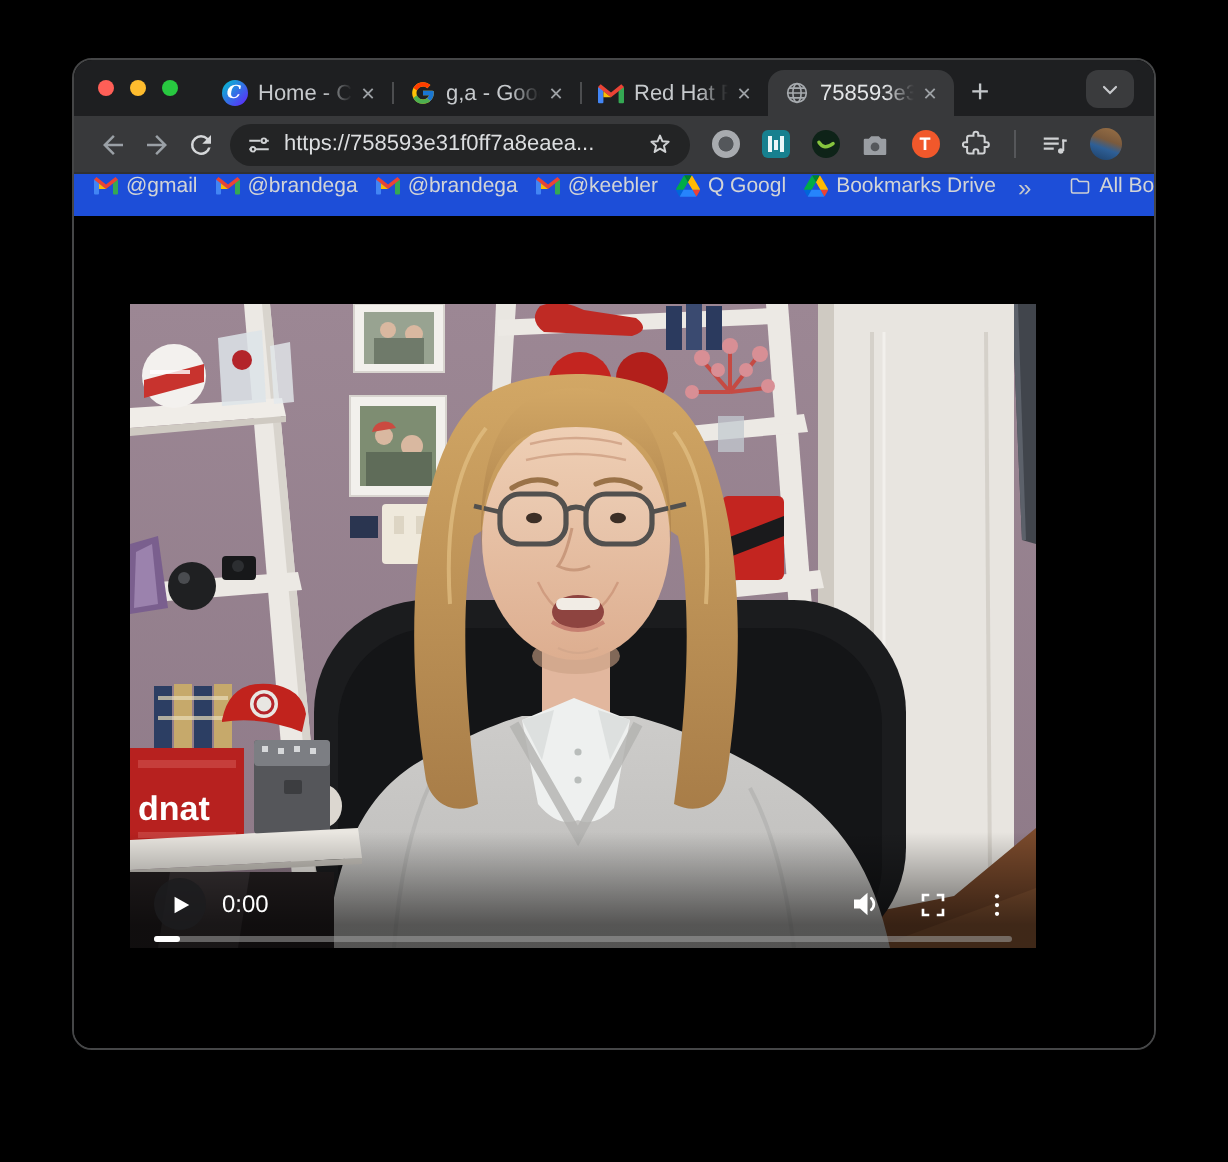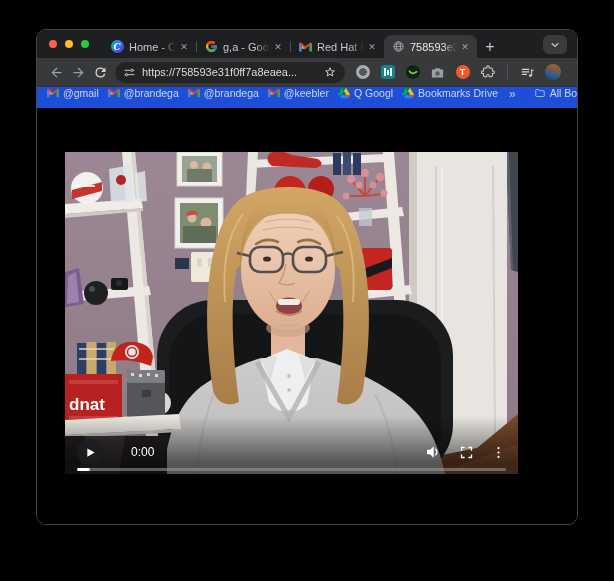--- a/index.html
+++ b/index.html
@@ -61,21 +61,21 @@
 
   
   .content { position:relative; height:418px; background:#000; }
   .video { position:absolute; left:28px; top:44px; width:453px; height:322px; background:#0a0a0a; overflow:hidden; }
   .scene { width:100%; height:100%; display:block; }
   .vid-grad { position:absolute; left:0; right:0; bottom:0; height:58px;
               background:linear-gradient(180deg,rgba(0,0,0,0) 0%,rgba(0,0,0,.55) 80%); }
   .vid-row { position:absolute; left:0; right:0; bottom:8px; height:28px; display:flex; align-items:center; padding:0 12px; }
   .playbtn { width:26px; height:26px; border-radius:50%; background:rgba(28,28,30,.85); display:flex;
              align-items:center; justify-content:center; flex:none; }
-  .vid-time { color:#fff; font-size:12px; margin-left:28px; }
+  .vid-time { color:#fff; font-size:12px; margin-left:8px; }
   .vid-right { margin-left:auto; display:flex; align-items:center; gap:17px; }
   .vbtn { display:flex; align-items:center; justify-content:center; }
   .vid-track { position:absolute; left:12px; right:12px; bottom:3px; height:3px; border-radius:2px;
                background:rgba(160,160,160,.55); }
   .vid-played { height:100%; background:#fff; border-radius:2px; }
 </style>
 </head>
 <body>
 
 <svg width="0" height="0" style="position:absolute" aria-hidden="true">

